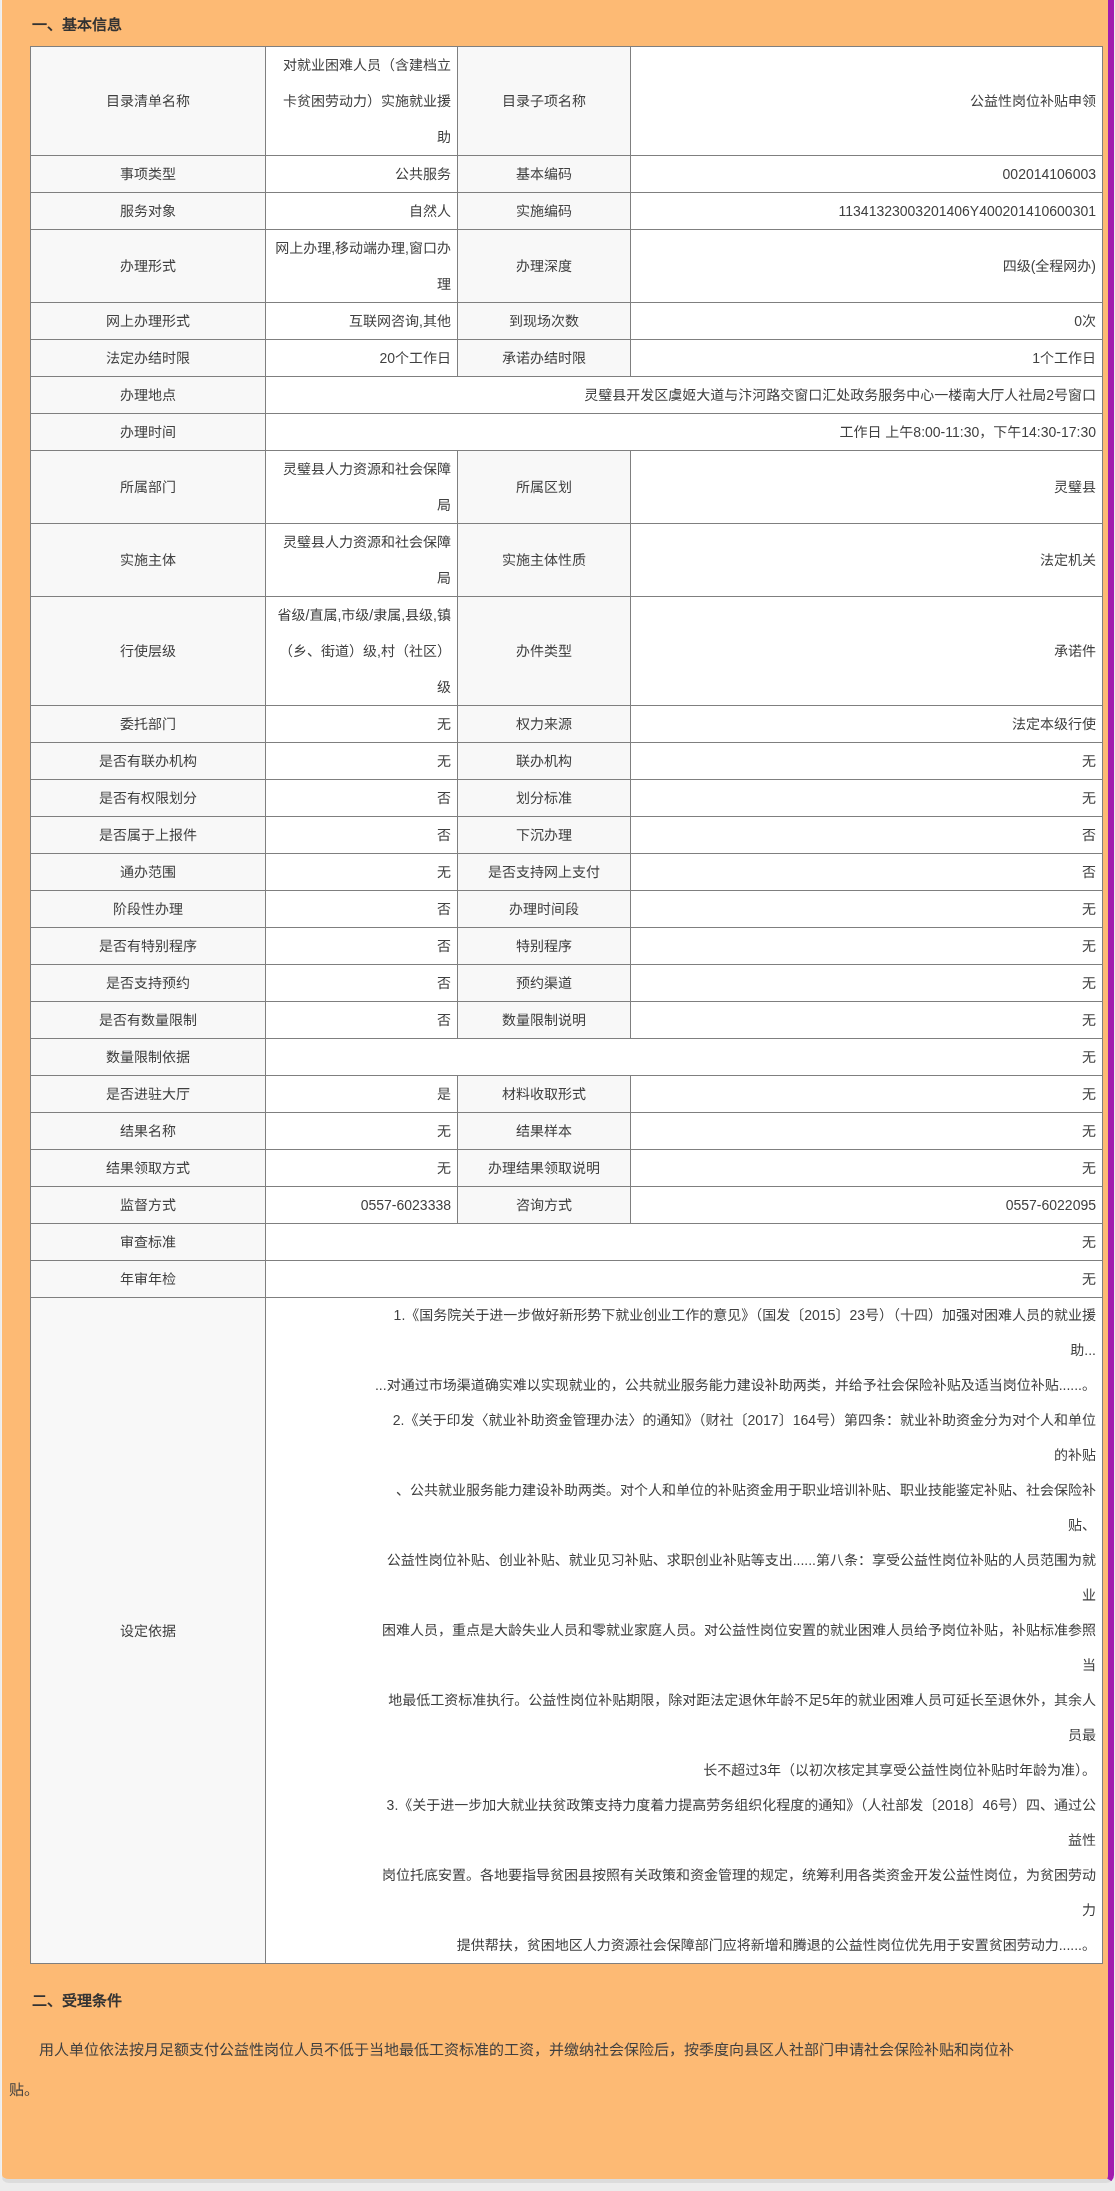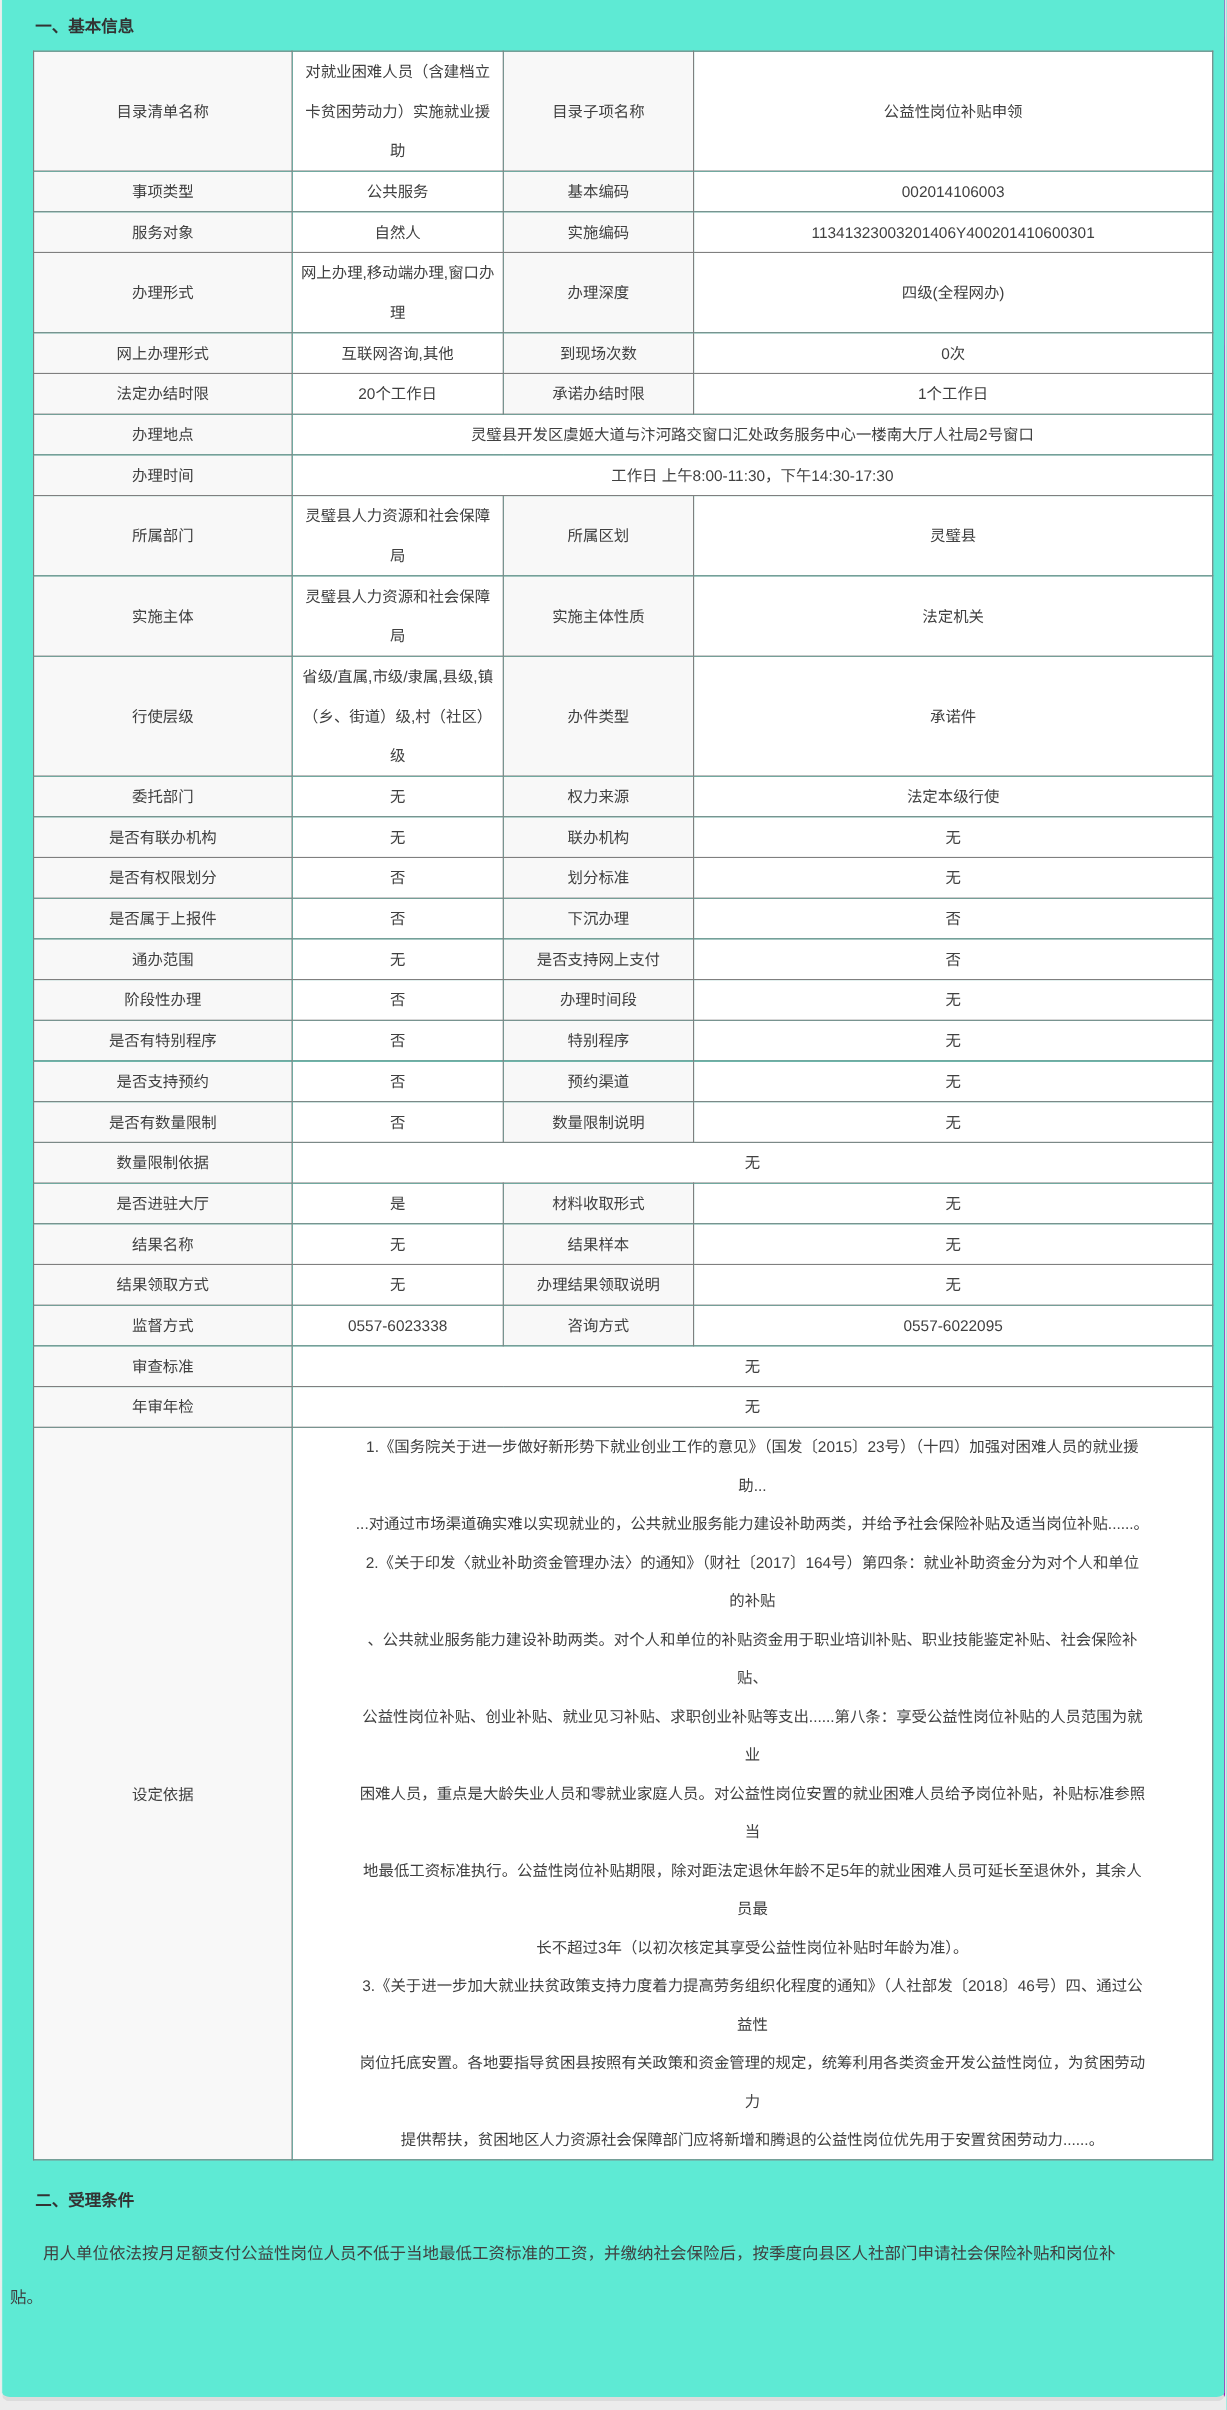--- a/index.html
+++ b/index.html
@@ -7,23 +7,23 @@
     background:#ececec;
     font-family:"Liberation Sans","DejaVu Sans",sans-serif;
     color:#404040;
     -webkit-font-smoothing:antialiased;
   }
   .page{
     position:relative;
     width:1113px;
     min-height:2183px;
     margin:0 auto;
-    background:#5eead4;
+    background:#fdba74;
     border-left:1px solid #f0f0f0;
-    border-right:1px solid #a21caf;
+    border-right:6px solid #a21caf;
     border-bottom:4px solid #dcdcdc;
     border-radius:0 0 8px 8px;
     box-sizing:border-box;
     padding:8px 7px 30px 7px;
   }
   .section-title{
     font-size:15px;
     font-weight:bold;
     color:#333333;
     margin:6px 0 10px 23px;
@@ -47,21 +47,21 @@
     word-break:break-all;
   }
   table.info th{
     background:#f8f8f8;
     text-align:center;
     padding:0 4px;
     margin-top:26px;
   }
   table.info td{
     background:#ffffff;
-    text-align:center;
+    text-align:right;
   }
   td.multi .line{
     line-height:35px;
     white-space:nowrap;
     overflow:hidden;
   }
   td.multi{
     padding:14px 8px;
   }
   .conditions-text{

